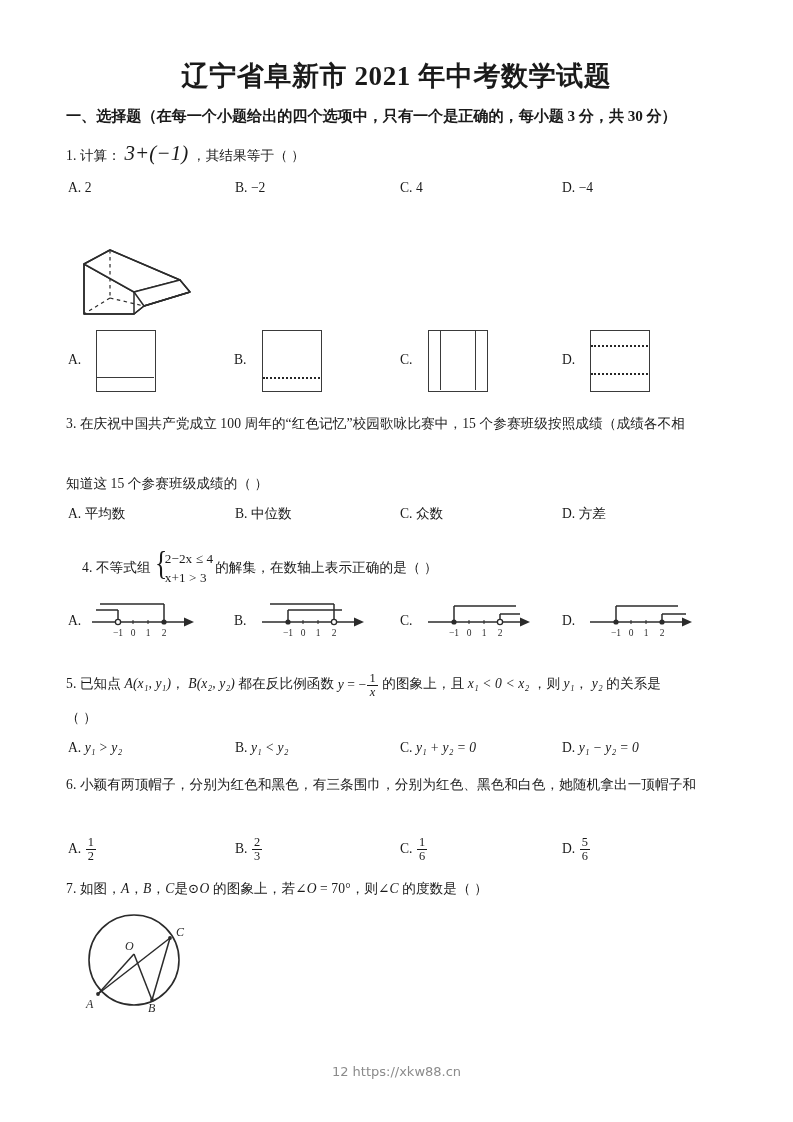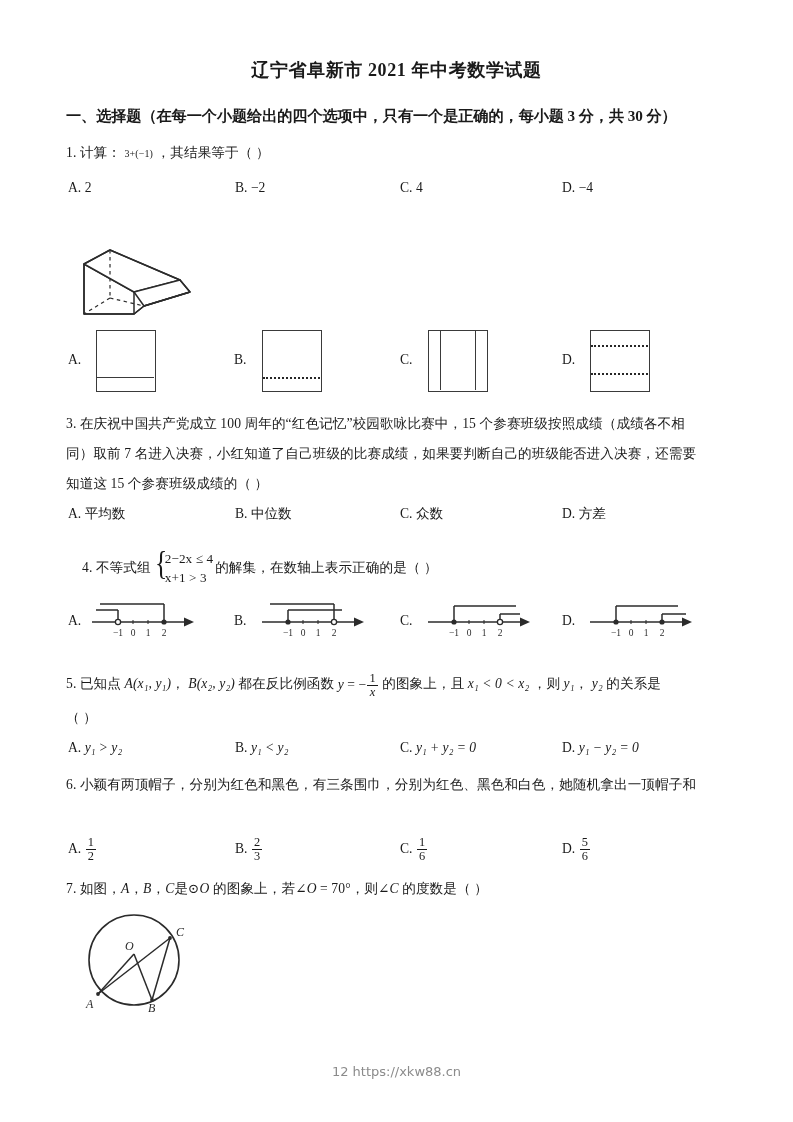--- a/index.html
+++ b/index.html
@@ -19,21 +19,21 @@
     position: absolute;
     left: 0; top: 0;
     width: 793px;
     height: 1122px;
   }
   .doc-title {
     position: absolute;
     left: 0; top: 58px;
     width: 793px;
     text-align: center;
-    font-size: 18px;
+    font-size: 27px;
     font-weight: bold;
     letter-spacing: 0.6px;
   }
   .section-head {
     position: absolute;
     left: 66px; top: 106px;
     width: 690px;
     font-size: 15.2px;
     font-weight: bold;
     letter-spacing: -0.1px;
@@ -44,21 +44,21 @@
     font-size: 13.6px;
     line-height: 20px;
     letter-spacing: 0.1px;
   }
   .opt {
     position: absolute;
     font-size: 13.6px;
     white-space: nowrap;
   }
   .mi { font-style: italic; font-family: "Liberation Serif", serif; }
-  .pbr { font-size: 10px; }
+  .pbr { font-size: 21px; font-style: italic; }
   
   .frac {
     display: inline-block;
     vertical-align: -0.52em;
     text-align: center;
     line-height: 1.02;
     margin: 0 1px;
     font-size: 12.4px;
   }
   .frac .num { display: block; padding: 0 2px; }
@@ -197,21 +197,20 @@
   <div class="optlabel" style="left:562px; top:352px;">D.</div>
   <div class="viewbox" style="left:590px; top:330px; width:60px; height:62px;">
     <div class="hline-dot" style="left:0; top:14px; width:57.4px;"></div>
     <div class="hline-dot" style="left:0; top:42px; width:57.4px;"></div>
   </div>
 
   <div class="qline" style="left:66px; top:414px; width:700px;">
     <span>3.</span>
     <span>在庆祝中国共产党成立 100 周年的“红色记忆”校园歌咏比赛中，15 个参赛班级按照成绩（成绩各不相</span>
   </div>
-  <div class="qline" style="left:66px; top:444px; width:700px;">同）取前 7 名进入决赛，小红知道了自己班级的比赛成绩，如果要判断自己的班级能否进入决赛，还需要</div>
   <div class="qline" style="left:66px; top:474px; width:700px;">知道这 15 个参赛班级成绩的（      ）</div>
 
   <div class="opt" style="left:68px; top:505px;">
     <span>A.</span>
     <span>平均数</span>
   </div>
   <div class="opt" style="left:235px; top:505px;">
     <span>B.</span>
     <span>中位数</span>
   </div>

